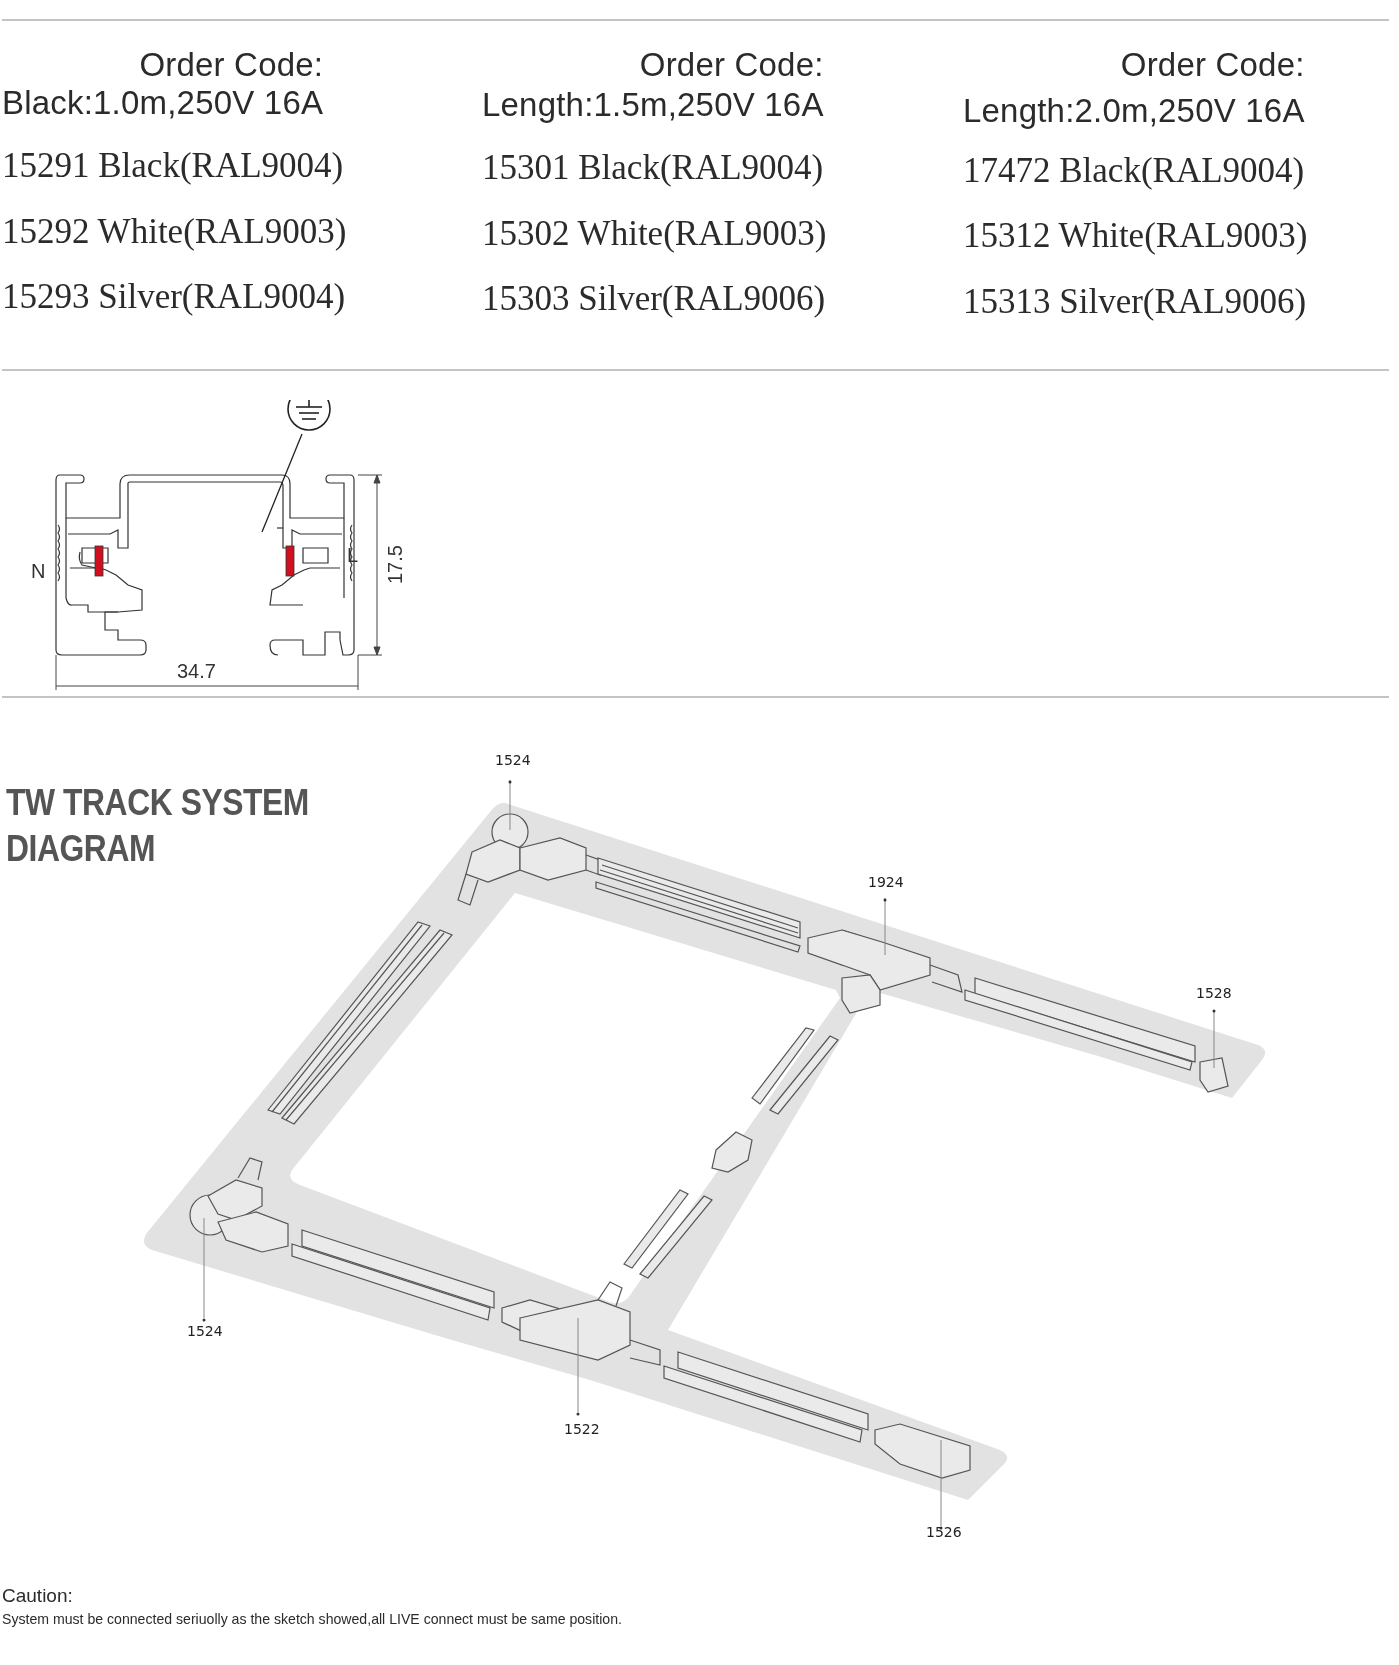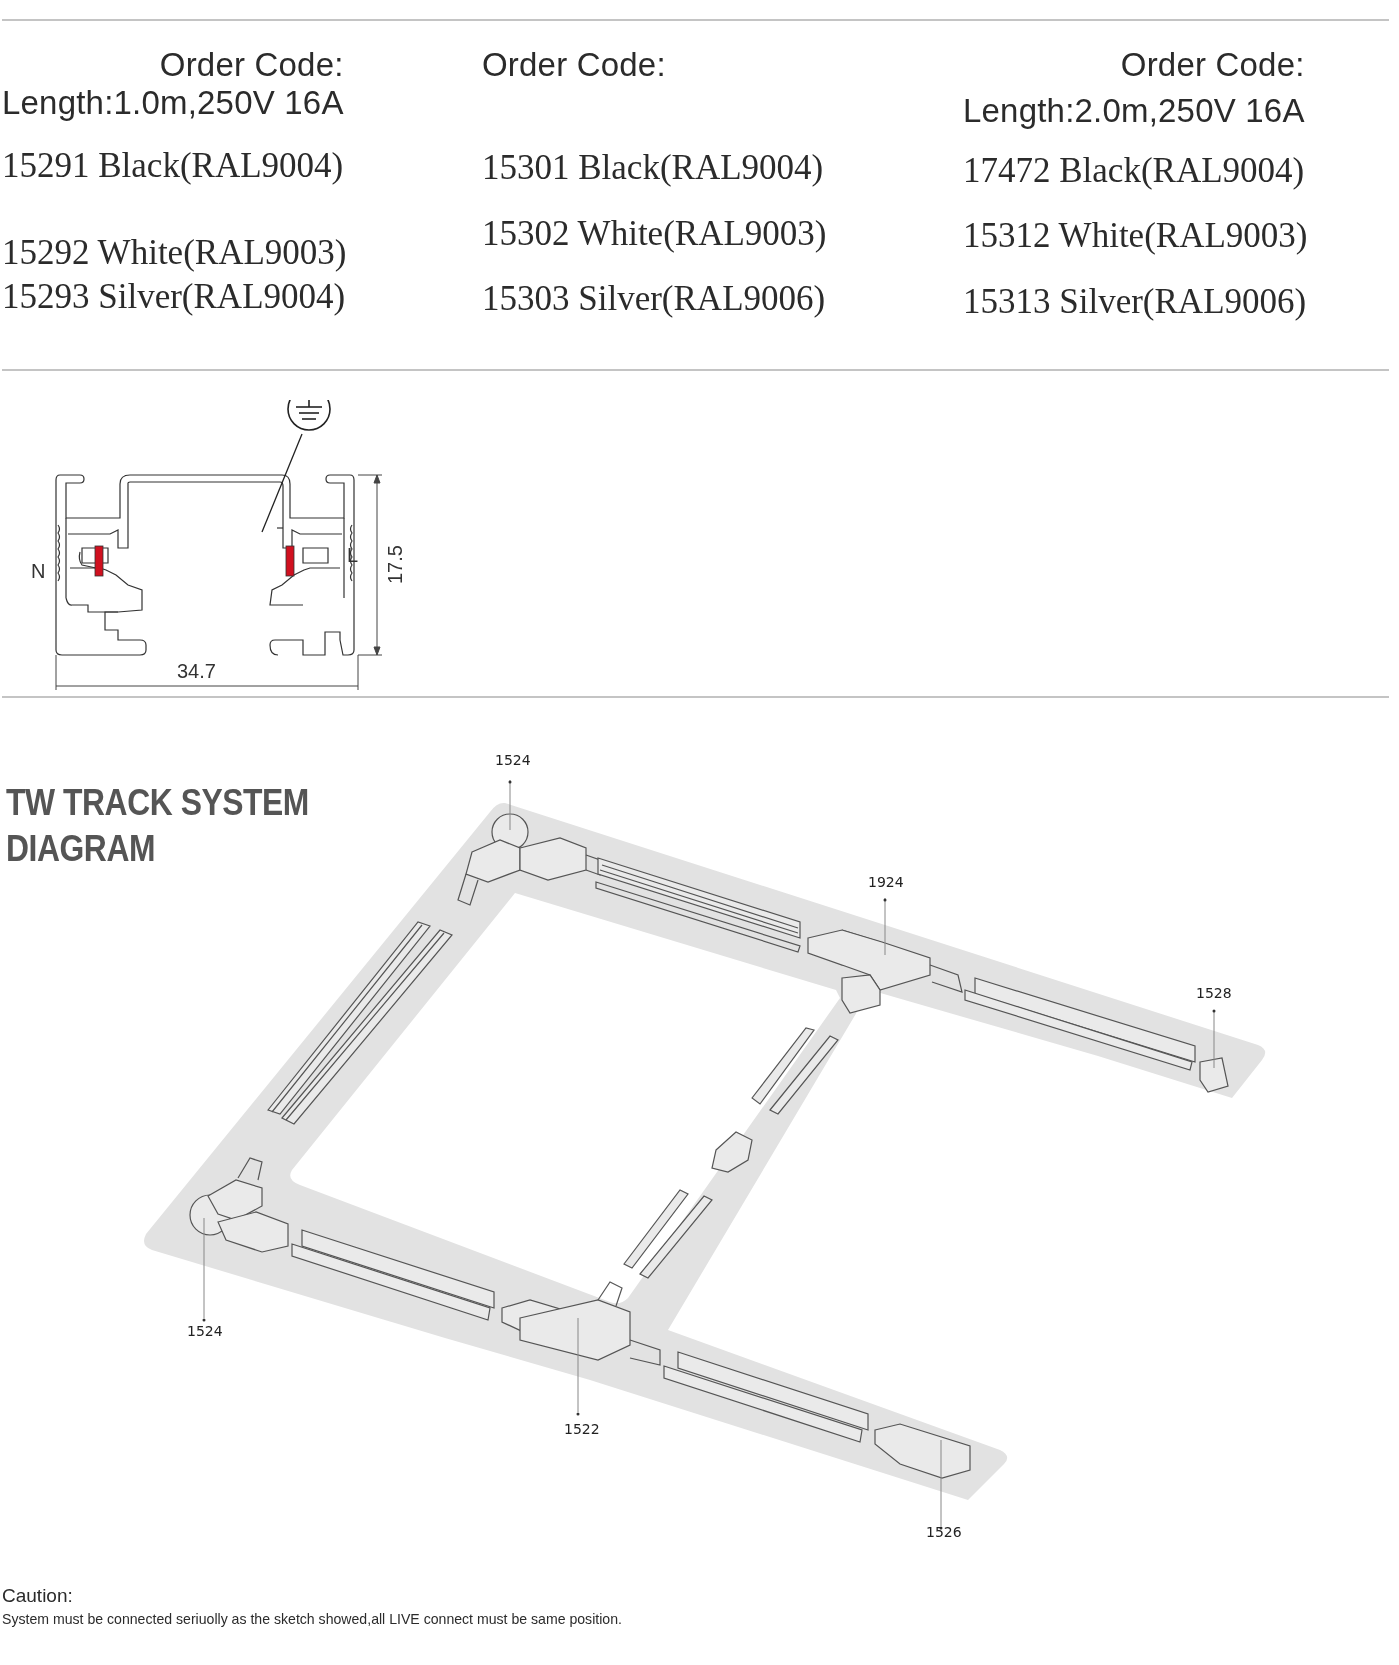--- a/index.html
+++ b/index.html
@@ -18,27 +18,28 @@
 </style>
 </head>
 <body>
 
 <div class="rule" style="top:19px;"></div>
 <div class="rule" style="top:369px;"></div>
 <div class="rule" style="top:696px;"></div>
 
 <div class="col" style="left:2px;">
   <div class="head">Order Code:</div>
-  <div class="head">Length:1.0m,250V 16A</div>
+  <div class="head">Black:1.0m,250V 16A</div>
   <div class="item" style="top:100px;">15291 Black(RAL9004)</div>
-  <div class="item" style="top:166px;margin-top:21px;">15292 White(RAL9003)</div>
+  <div class="item" style="top:166px;">15292 White(RAL9003)</div>
   <div class="item" style="top:231px;">15293 Silver(RAL9004)</div>
 </div>
 <div class="col" style="left:482px;">
   <div class="head">Order Code:</div>
+  <div class="head" style="margin-top:2px;">Length:1.5m,250V 16A</div>
   <div class="item" style="top:102px;">15301 Black(RAL9004)</div>
   <div class="item" style="top:168px;">15302 White(RAL9003)</div>
   <div class="item" style="top:233px;">15303 Silver(RAL9006)</div>
 </div>
 <div class="col" style="left:963px;">
   <div class="head">Order Code:</div>
   <div class="head" style="margin-top:8px;">Length:2.0m,250V 16A</div>
   <div class="item" style="top:105px;">17472 Black(RAL9004)</div>
   <div class="item" style="top:170px;">15312 White(RAL9003)</div>
   <div class="item" style="top:236px;">15313 Silver(RAL9006)</div>

